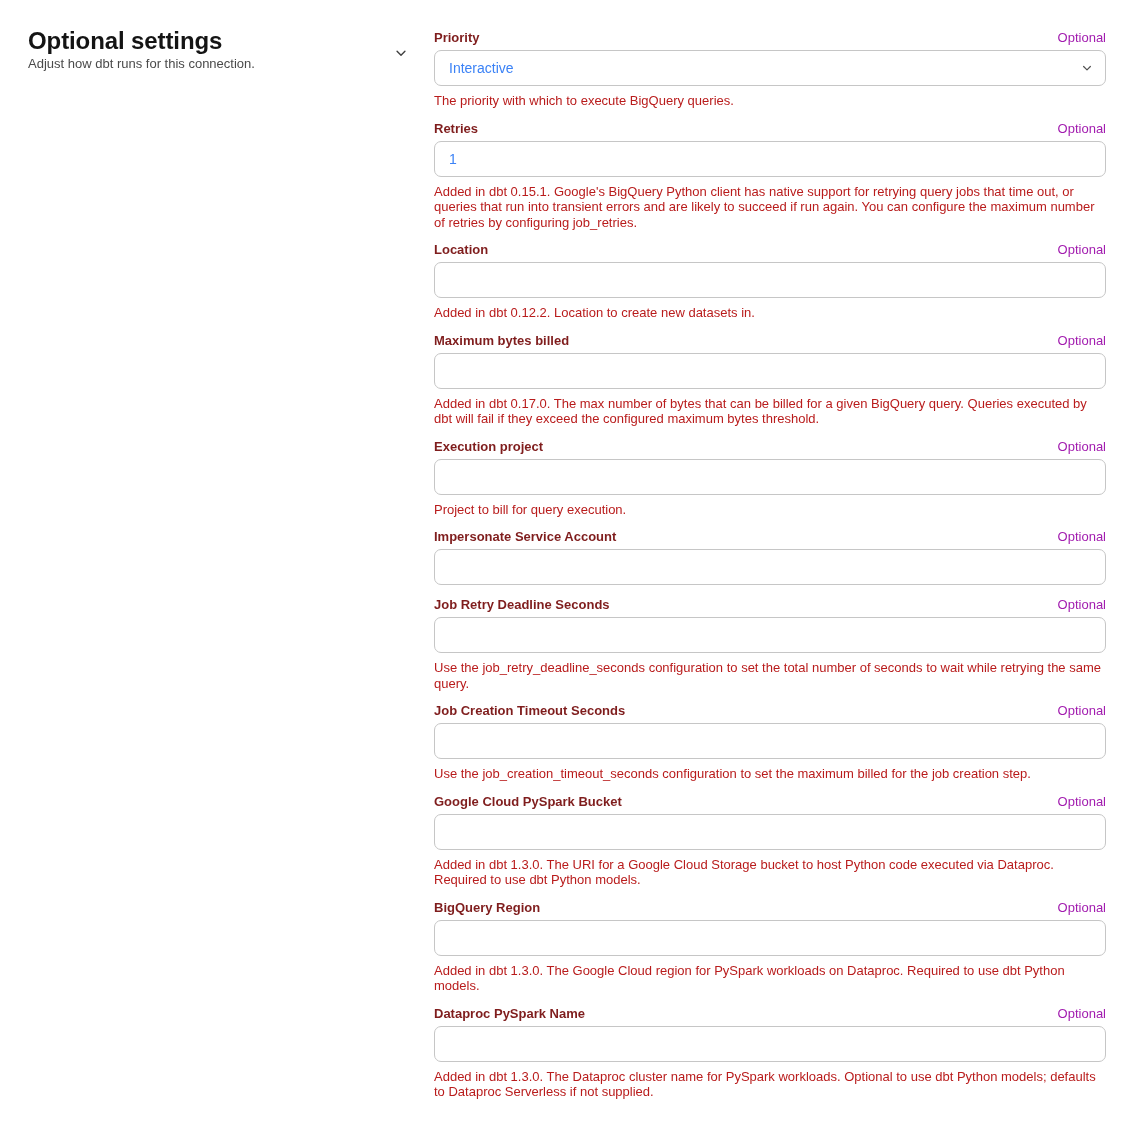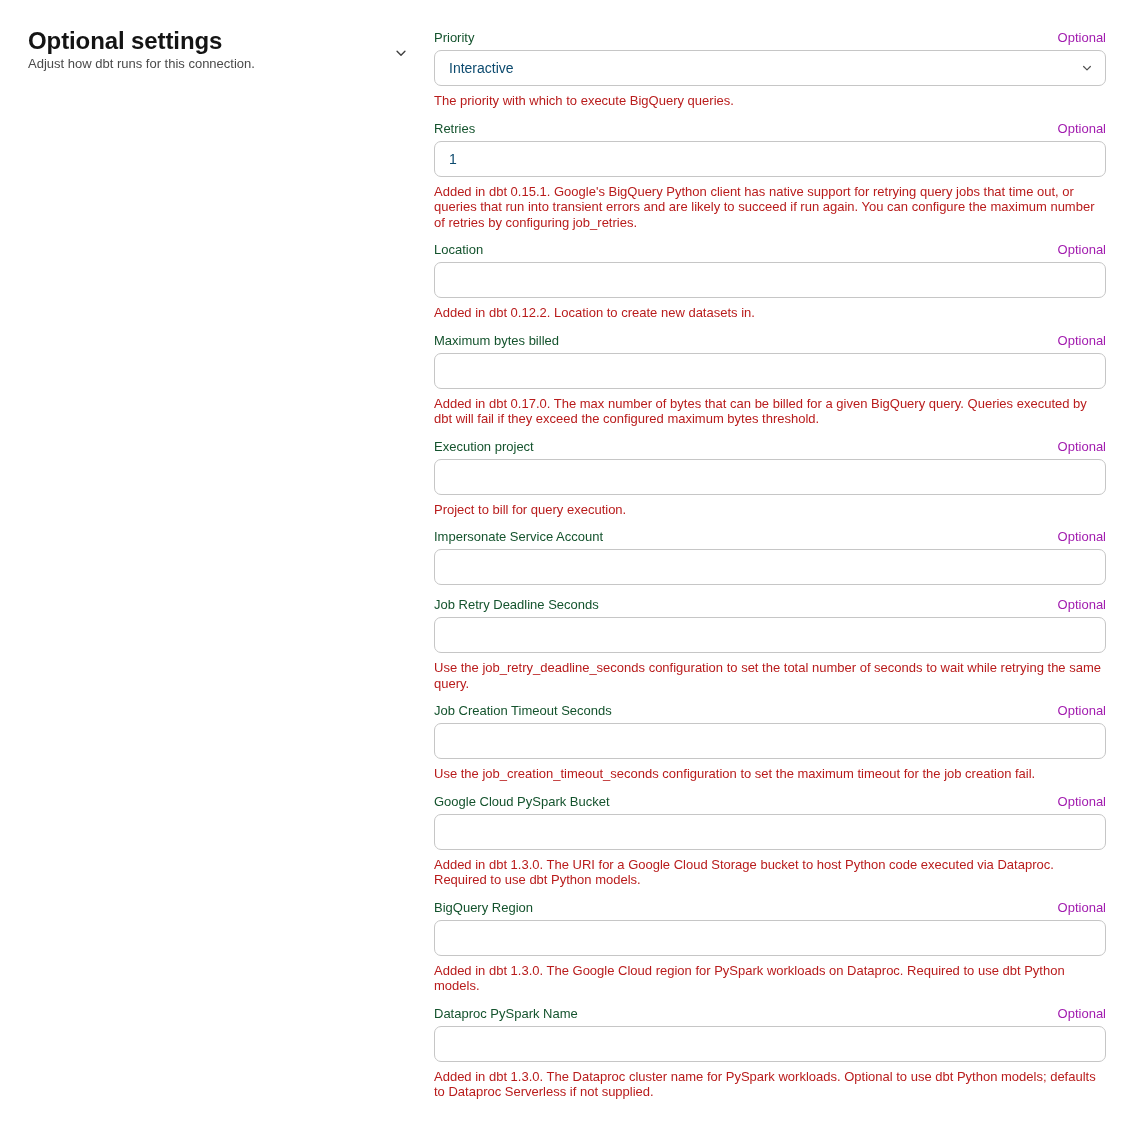--- a/index.html
+++ b/index.html
@@ -31,30 +31,30 @@
     background: none; border: none; cursor: pointer;
     padding: 2px; margin-top: 14px; line-height: 0; color: #404040;
   }
   
   .right-col { width: 672px; flex: none; margin-left: 24px; }
   .field { margin-bottom: 12px; }
   .field-head {
     display: flex; justify-content: space-between; align-items: baseline;
     font-size: 13px; line-height: 16px; margin-bottom: 4px;
   }
-  .field-label { font-weight: 400; color: #14532d; }
+  .field-label { font-weight: 700; color: #7f1d1d; }
   .optional-tag { font-weight: 400; color: #a21caf; }
   .control { position: relative; }
   .control input {
     width: 100%; height: 36px;
     border: 1px solid #c6c6c6; border-radius: 7px;
     background: #ffffff;
     padding: 0 30px 0 14px;
     font-family: "Liberation Sans", "DejaVu Sans", sans-serif;
-    font-size: 14px; color: #0c4a6e;
+    font-size: 14px; color: #3b82f6;
     outline: none;
   }
   .caret {
     display: none;
     position: absolute; right: 13px; top: 50%;
     transform: translateY(-50%);
     line-height: 0; color: #525252; pointer-events: none;
   }
   .is-select .caret { display: block; }
   .help {
@@ -173,21 +173,21 @@
 
       <div class="field">
         <div class="field-head">
           <span class="field-label">Job Creation Timeout Seconds</span>
           <span class="optional-tag">Optional</span>
         </div>
         <div class="control">
           <input type="text" style="">
           
         </div>
-        <div class="help">Use the job_creation_timeout_seconds configuration to set the maximum timeout for the job creation fail.</div>
+        <div class="help">Use the job_creation_timeout_seconds configuration to set the maximum billed for the job creation step.</div>
       </div>
 
       <div class="field">
         <div class="field-head">
           <span class="field-label">Google Cloud PySpark Bucket</span>
           <span class="optional-tag">Optional</span>
         </div>
         <div class="control">
           <input type="text" style="">
           

